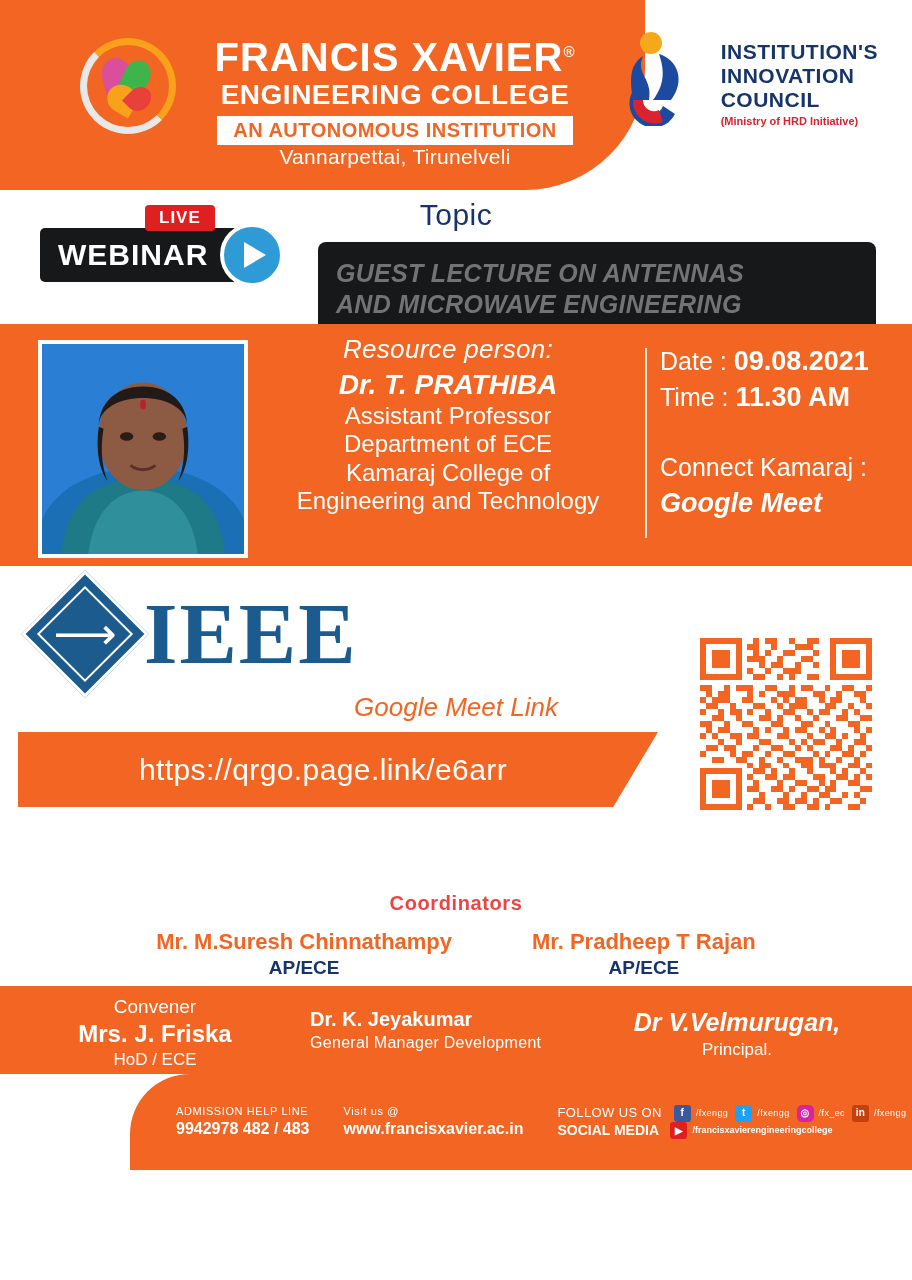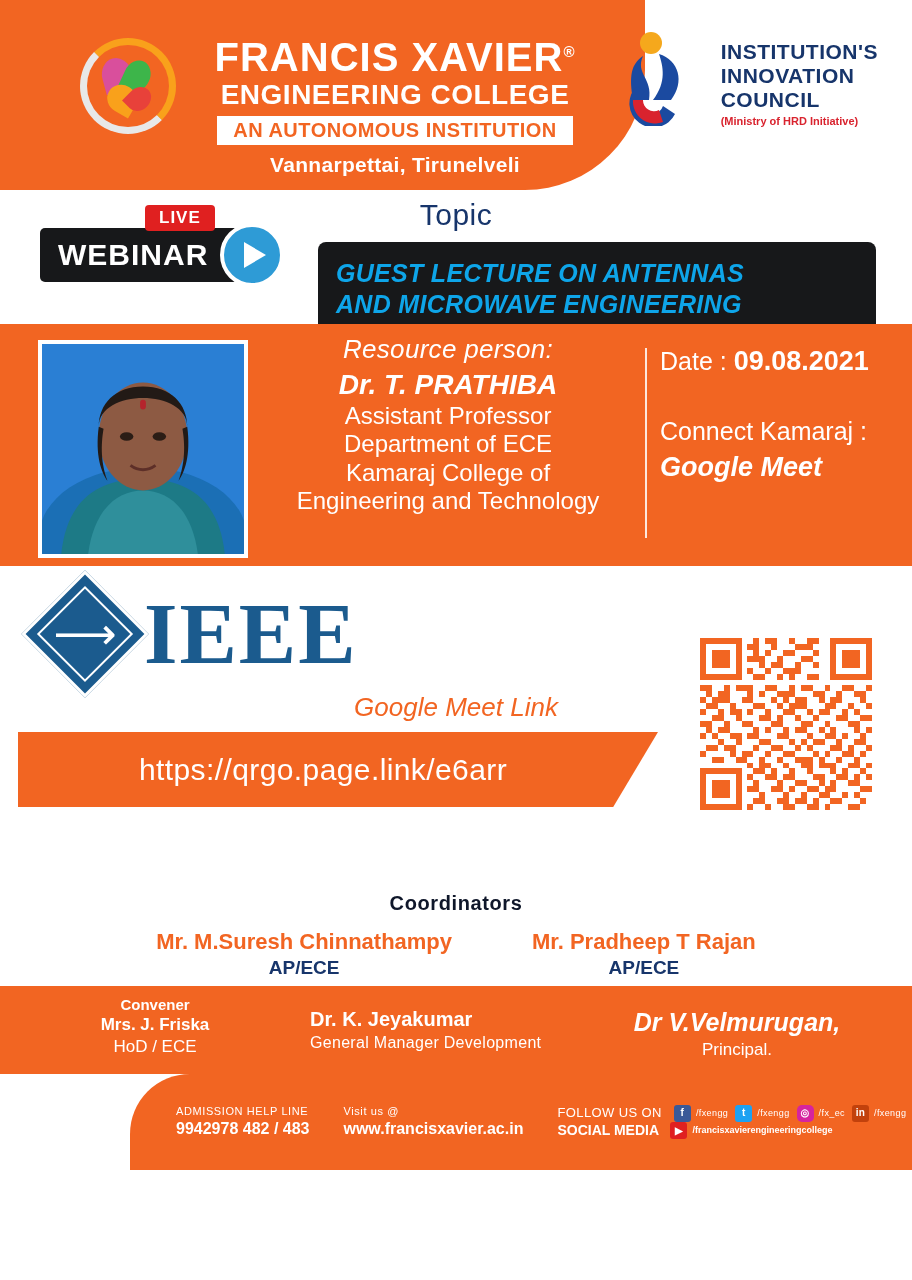--- a/index.html
+++ b/index.html
@@ -79,22 +79,21 @@
     background: #ffffff;
     color: #f26522;
     font-weight: bold;
     font-size: 20px;
     padding: 3px 16px;
     letter-spacing: 0.5px;
   }
   .fx-place {
     color: #ffffff;
     font-size: 21px;
-    font-weight: bold;
-    margin-top: 8px;
+    font-weight: normal;
     letter-spacing: 0.3px;
   }
 
   .iic {
     position: absolute;
     right: 34px; top: 30px;
     display: flex;
     align-items: flex-start;
     gap: 12px;
   }
@@ -169,21 +168,21 @@
     text-align: center;
     color: #17356b;
     font-size: 30px;
     letter-spacing: 0.5px;
   }
   .topic-box {
     position: absolute;
     left: 318px; top: 52px;
     width: 558px;
     background: #17181a;
-    color: #0ea5e9;
+    color: #737373;
     border-radius: 8px;
     padding: 16px 18px 14px 18px;
     font-style: italic;
     font-weight: bold;
     font-size: 25px;
     line-height: 1.25;
     letter-spacing: 0.3px;
   }
   .topic-underline {
     position: absolute;
@@ -299,21 +298,21 @@
   }
 
   
   .coord-sec {
     position: relative;
     height: 110px;
     background: #ffffff;
     text-align: center;
   }
   .coord-title {
-    color: #0f172a;
+    color: #ef4444;
     font-weight: bold;
     font-size: 20px;
     letter-spacing: 0.6px;
     padding-top: 16px;
   }
   .coord-row {
     display: flex;
     justify-content: center;
     gap: 80px;
     margin-top: 14px;
@@ -324,22 +323,22 @@
   
   .conv-bar {
     position: relative;
     height: 88px;
     background: #f26522;
     color: #ffffff;
   }
   .conv-left {
     position: absolute; left: 60px; top: 10px; text-align: center; width: 190px;
   }
-  .conv-l1 { font-size: 15px; font-weight: bold; }
-  .conv-l2 { font-size: 17px; font-weight: bold; margin-top: 2px; }
+  .conv-l1 { font-size: 19px; }
+  .conv-l2 { font-size: 24px; font-weight: bold; margin-top: 2px; }
   .conv-l3 { font-size: 17px; margin-top: 2px; }
   .conv-mid {
     position: absolute; left: 310px; top: 22px; width: 300px; text-align: left;
   }
   .conv-m1 { font-size: 20px; font-weight: bold; }
   .conv-m2 { font-size: 16px; margin-top: 3px; letter-spacing: 0.3px; }
   .conv-right {
     position: absolute; right: 60px; top: 22px; width: 230px; text-align: center;
   }
   .conv-r1 { font-size: 25px; font-weight: bold; font-style: italic; }
@@ -488,20 +487,24 @@
       <div class="res-line">Kamaraj College of</div>
       <div class="res-line">Engineering and Technology</div>
     </div>
 
     <div class="divider"></div>
 
     <div class="right-block">
       <div class="dt-row">
         <span>Date :</span>
         <b>09.08.2021</b>
+      </div>
+      <div class="dt-row">
+        <span>Time :</span>
+        <b>11.30 AM</b>
       </div>
       <div class="connect">Connect Kamaraj :</div>
       <div class="gmeet">Google Meet</div>
     </div>
   </div>
 
   <div class="ieee-sec">
     <div class="ieee-logo">
       <div class="ieee-diamond">
         <div class="ieee-inner"></div>

